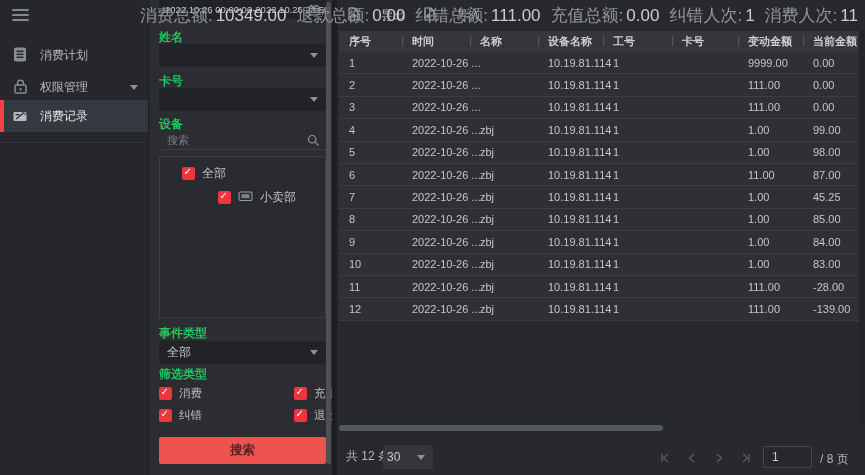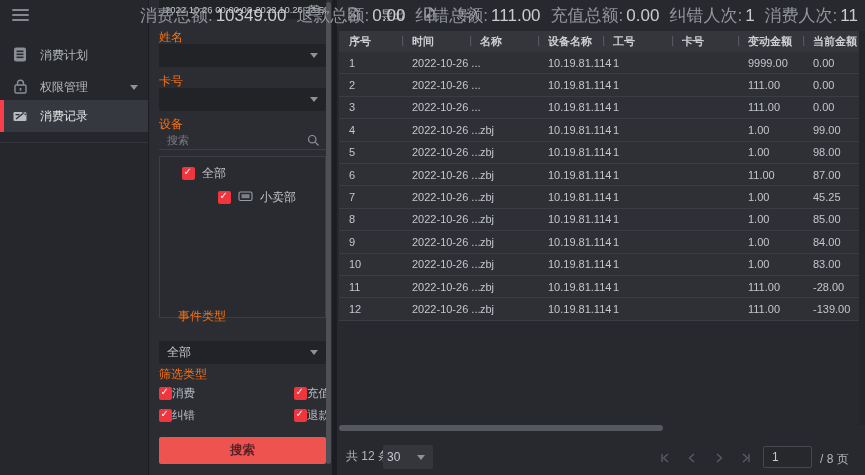--- a/index.html
+++ b/index.html
@@ -16,40 +16,40 @@
   .side-item.active { background:#35383e;font-family:Liberation Serif, serif; }
   .side-item.active .s-label { color:#e4e6e9; }
   .red-bar { position:absolute; left:0; top:0; width:4px; height:100%; background:#fb3c4c; }
   .side-caret { position:absolute; left:130px; top:13px; width:0; height:0;
     border-left:4px solid transparent; border-right:4px solid transparent; border-top:5px solid #8e9196; }
   .side-divider { position:absolute; left:0; top:142px; width:148px; height:1px; background:#33353b; }
 
   
   #filter { position:absolute; left:148px; top:0; width:184px; height:475px; background:#2b2d33;
     border-left:1px solid #1b1d21; overflow:hidden; }
-  .f-label { position:absolute; left:10px; font-size:12px; font-weight:normal; color:#f97316; }
+  .f-label { position:absolute; left:10px; font-size:12px; font-weight:bold; color:#22c55e; }
   .f-input, .f-select { position:absolute; left:10px; width:167px; background:#212327; border-radius:2px;
     color:#c6c9ce; display:flex; align-items:center; cursor:pointer; }
   .f-select { height:23px; padding:0 8px; font-size:12px; }
   .sel-caret { position:absolute; right:8px; top:9px; width:0; height:0;
     border-left:4px solid transparent; border-right:4px solid transparent; border-top:5px solid #8e9196; }
   #date-input { top:-3px; height:22px; font-size:9.5px; padding:0 6px; letter-spacing:0; white-space:nowrap; }
   #date-input .dtxt { margin-top:3px; }
   .cal-icon { position:absolute; right:6px; top:7px; }
   #dev-search { top:131px; height:19px; font-size:11px; padding:0 8px; background:transparent;
     border:none; border-bottom:1px solid #3b3e44; border-radius:0; color:#c6c9ce; outline:none; }
   #dev-search::placeholder { color:#7a7e85; }
   .mag-icon { position:absolute; right:12px; top:133px; }
   #tree-box { position:absolute; left:10px; top:156px; width:167px; height:162px;
     border:1px solid #3b3e44; background:#292b30; }
   .tree-row { position:absolute; display:flex; align-items:center; gap:7px; cursor:pointer; }
   .cb { width:13px; height:13px; background:#f0353f; border-radius:2px; position:relative; flex:none; cursor:pointer; }
   .cb::after { content:"✓"; position:absolute; left:1.5px; top:-1px; font-size:10px; color:#fff; font-weight:bold; }
   .tree-label { font-size:12px; color:#c2c5ca; white-space:nowrap; }
-  .cb-item { position:absolute; display:flex; align-items:center; cursor:pointer;justify-content:center; }
+  .cb-item { position:absolute; display:flex; align-items:center; gap:7px; cursor:pointer;justify-content:center; }
   .cb-item .cb-label { font-size:11.5px; color:#b9bcc1; white-space:nowrap; }
   #search-btn { position:absolute; left:10px; top:437px; width:167px; height:27px; background:#ef5350;
     border:none; border-radius:2px; font-size:12.5px; font-weight:bold; color:#542429; cursor:pointer;
     font-family:inherit; }
   #f-scroll { position:absolute; right:1px; top:2px; width:5px; height:462px; background:#4e5056; border-radius:3px; }
 
   
   #main { position:absolute; left:337px; top:0; width:528px; height:475px; background:#27292e; }
   #toolbar { position:absolute; left:0; top:0; width:528px; height:30px; display:flex; align-items:center; }
   .tool-btn { display:flex; align-items:center; gap:21px; margin-left:10px; font-size:12px; color:#b2b5ba; cursor:pointer; }
@@ -178,21 +178,21 @@
       <span>
         <svg width="15" height="11" viewBox="0 0 15 11">
             <rect x="1" y="1" width="13" height="8.5" rx="1.5" fill="none" stroke="#9a9da3" stroke-width="1.1"></rect>
             <rect x="3.5" y="3.2" width="8" height="4" fill="#9a9da3" opacity="0.75"></rect>
           </svg>
       </span>
       <span class="tree-label">小卖部</span>
     </div>
   </div>
 
-  <div class="f-label" style="top:308px;margin-left:19px;">事件类型</div>
+  <div class="f-label" style="top:325px;">事件类型</div>
   <div class="f-select" style="top:341px;">
     <span>全部</span>
     <span class="sel-caret"></span>
   </div>
 
   <div class="f-label" style="top:366px;">筛选类型</div>
 
   <div class="cb-item" style="left:10px; top:386px;">
     <span class="cb"></span>
     <span class="cb-label">消费</span>

